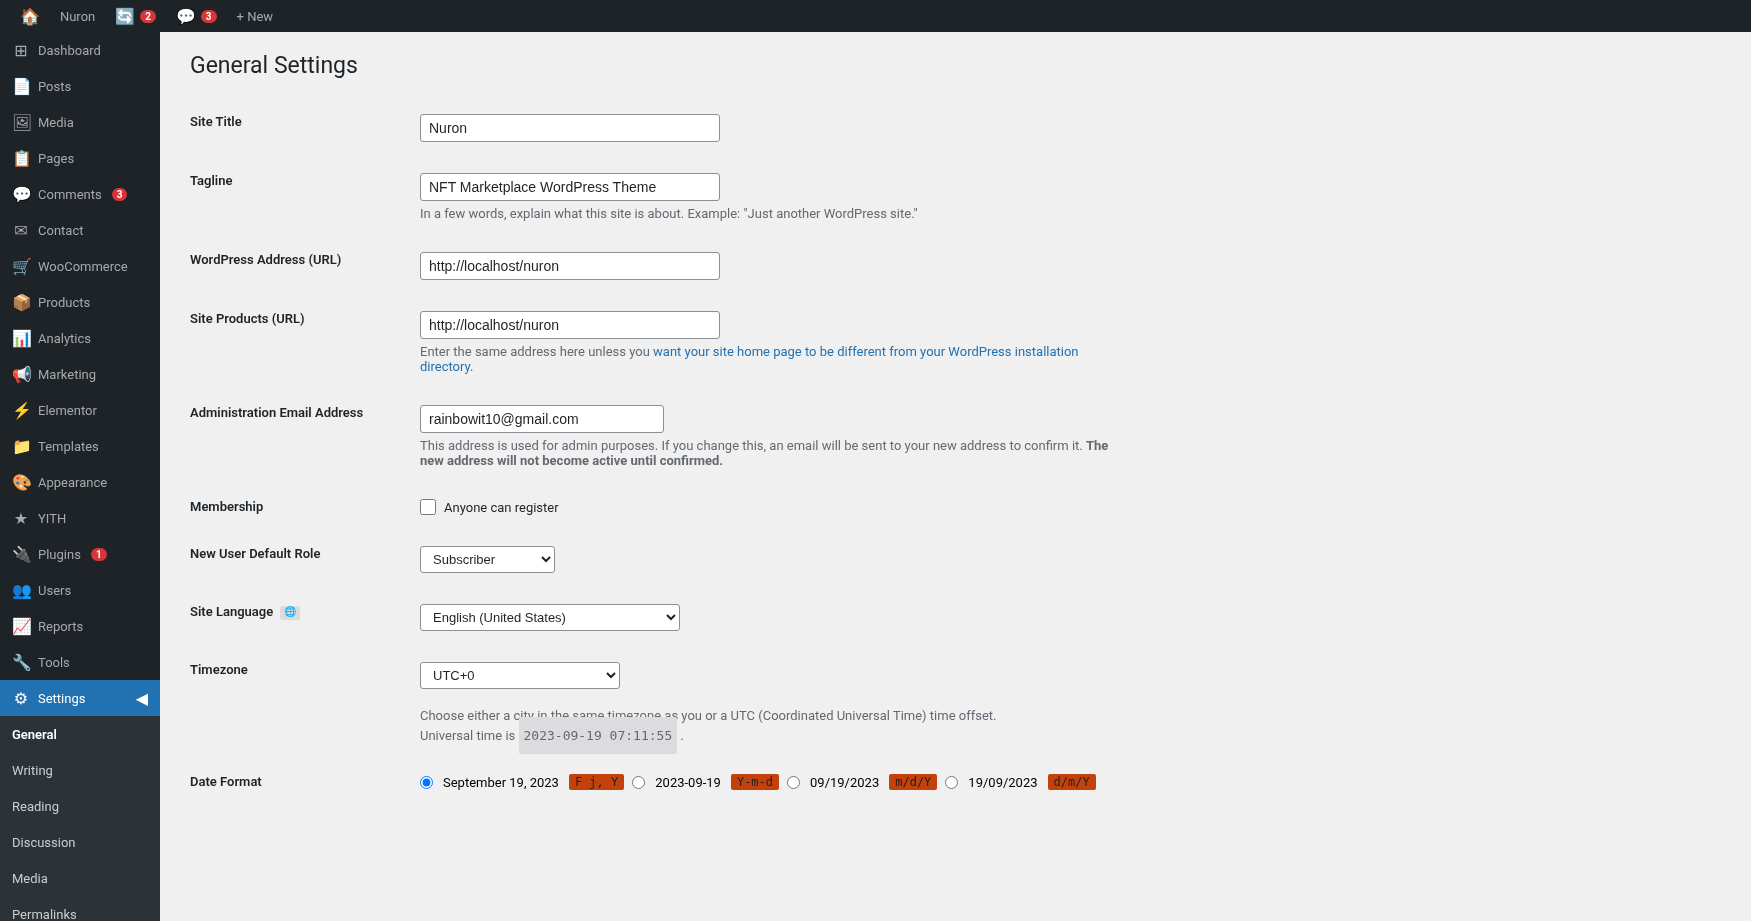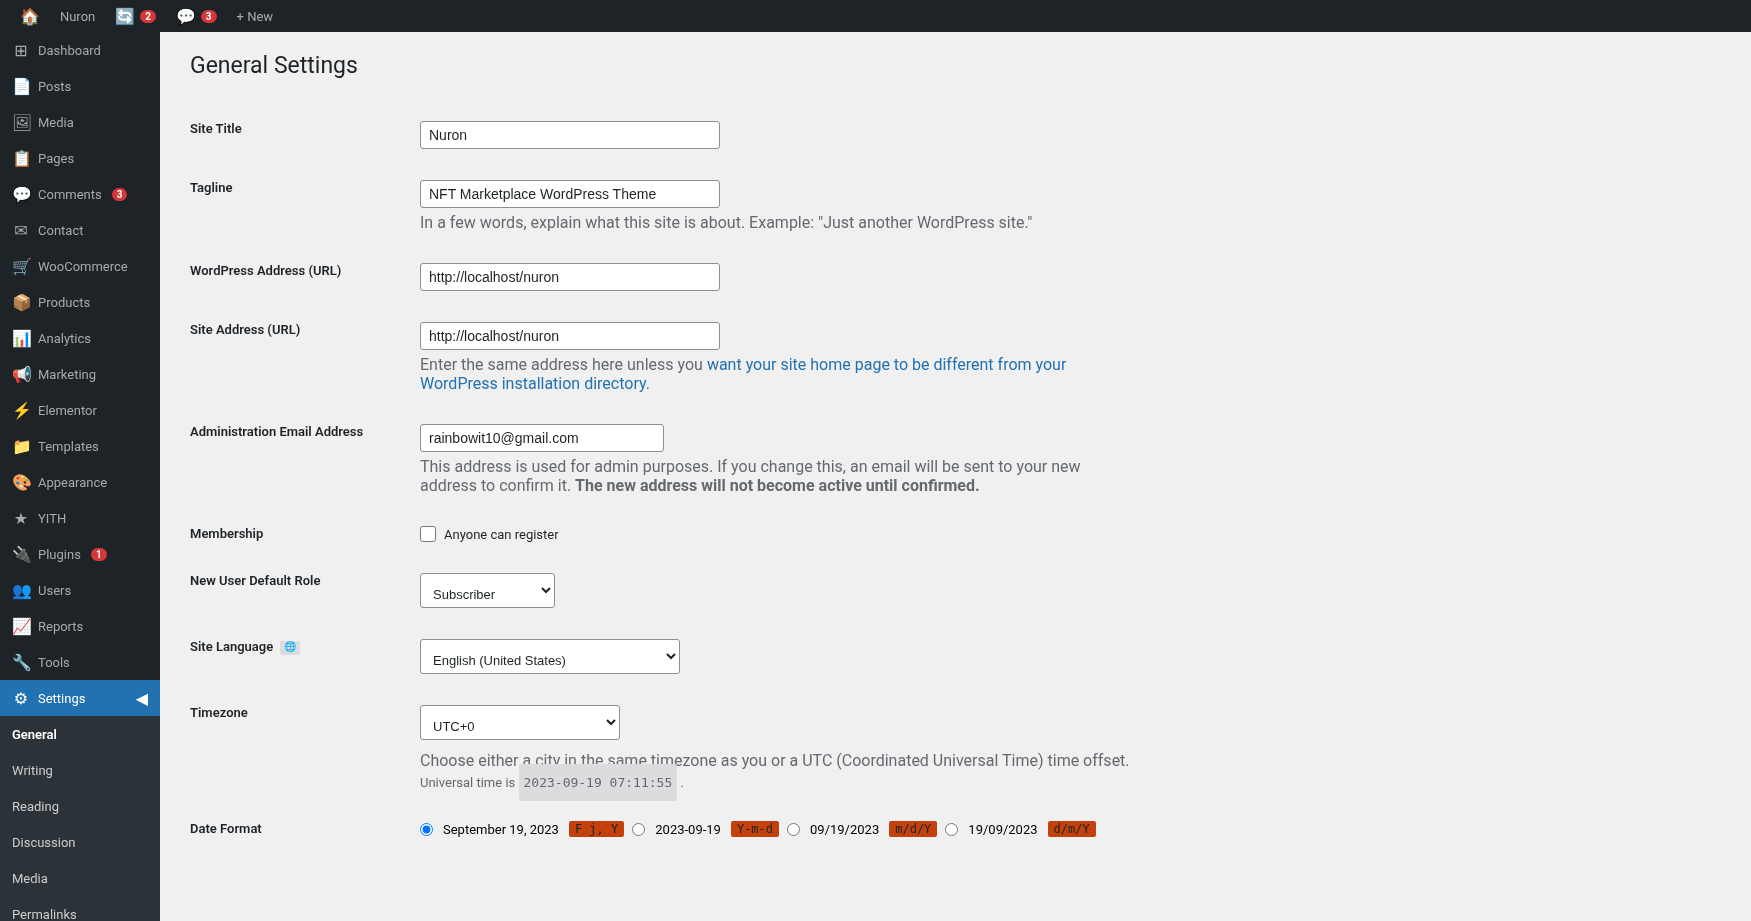--- a/index.html
+++ b/index.html
@@ -60,45 +60,45 @@
     }
 
     
     .main-content {
       flex: 1;
       overflow-y: auto;
       padding: 20px 30px 30px 30px;
       background: #f0f0f1;
     }
 
-    h1.page-title { font-size: 23px; font-weight: 400; color: #1d2327; margin-bottom: 27px; }
+    h1.page-title { font-size: 23px; font-weight: 400; color: #1d2327; margin-bottom: 20px; }
 
     .settings-form { max-width: 950px; }
 
     .form-table { width: 100%; border-collapse: collapse; }
     .form-table tr { border-bottom: 1px solid transparent; }
     .form-table th {
       width: 220px; text-align: left; padding: 15px 10px 15px 0;
       font-weight: 600; color: #1d2327; vertical-align: top; font-size: 13px;
     }
     .form-table td { padding: 15px 10px; vertical-align: top; }
 
     input[type="text"], input[type="email"] {
       width: 300px; padding: 5px 8px; border: 1px solid #8c8f94;
       border-radius: 3px; font-size: 14px; background: #fff; color: #1d2327;
     }
 
-    .description { color: #646970; font-size: 16px; margin-top: 5px; }
+    .description { color: #646970; font-size: 13px; margin-top: 5px; }
     .description a { color: #2271b1; text-decoration: none; }
 
     .checkbox-label { display: flex; align-items: center; gap: 8px; font-size: 13px; color: #1d2327; }
     input[type="checkbox"] { width: 16px; height: 16px; cursor: pointer; }
 
     select {
-      padding: 12px 28px 4px 8px; border: 1px solid #8c8f94; border-radius: 3px;
+      padding: 4px 28px 4px 8px; border: 1px solid #8c8f94; border-radius: 3px;
       background: #fff; font-size: 13px; color: #1d2327; cursor: pointer;
       appearance: auto;
     }
 
     .timezone-info { color: #646970; font-size: 13px; margin-top: 5px; }
     .timezone-info code { background: #dcdcde; padding: 11px 5px; border-radius: 2px; font-family: monospace; }
 
     .radio-group { display: flex; flex-direction: row; gap: 8px; }
     .radio-option { display: flex; align-items: center; gap: 10px; font-size: 13px; }
     .radio-option input[type="radio"] { cursor: pointer; }
@@ -275,21 +275,21 @@
           </tr>
 
           <tr>
             <th>WordPress Address (URL)</th>
             <td>
               <input type="text" style="width: 300px;" value="http://localhost/nuron">
             </td>
           </tr>
 
           <tr>
-            <th>Site Address (URL)</th>
+            <th>Site Products (URL)</th>
             <td>
               <input type="text" style="width: 300px;" value="http://localhost/nuron">
               <p class="description">
                 <span>Enter the same address here unless you </span><a href="#">want your site home page to be different from your WordPress installation directory</a><span>.</span>
               </p>
             </td>
           </tr>
 
           <tr>
             <th>Administration Email Address</th>
@@ -331,21 +331,21 @@
               </select>
             </td>
           </tr>
 
           <tr>
             <th>Timezone</th>
             <td>
               <select style="width:200px;">
                 <option>UTC+0</option>
               </select>
-              <p class="description" style="margin-top:11px;">Choose either a city in the same timezone as you or a UTC (Coordinated Universal Time) time offset.</p>
+              <p class="description" style="margin-top:19px;">Choose either a city in the same timezone as you or a UTC (Coordinated Universal Time) time offset.</p>
               <p class="timezone-info" style="margin-top:5px;">
                 <span>Universal time is</span>
                 <code>2023-09-19 07:11:55</code>
                 <span>.</span>
               </p>
             </td>
           </tr>
 
           <tr>
             <th>Date Format</th>

